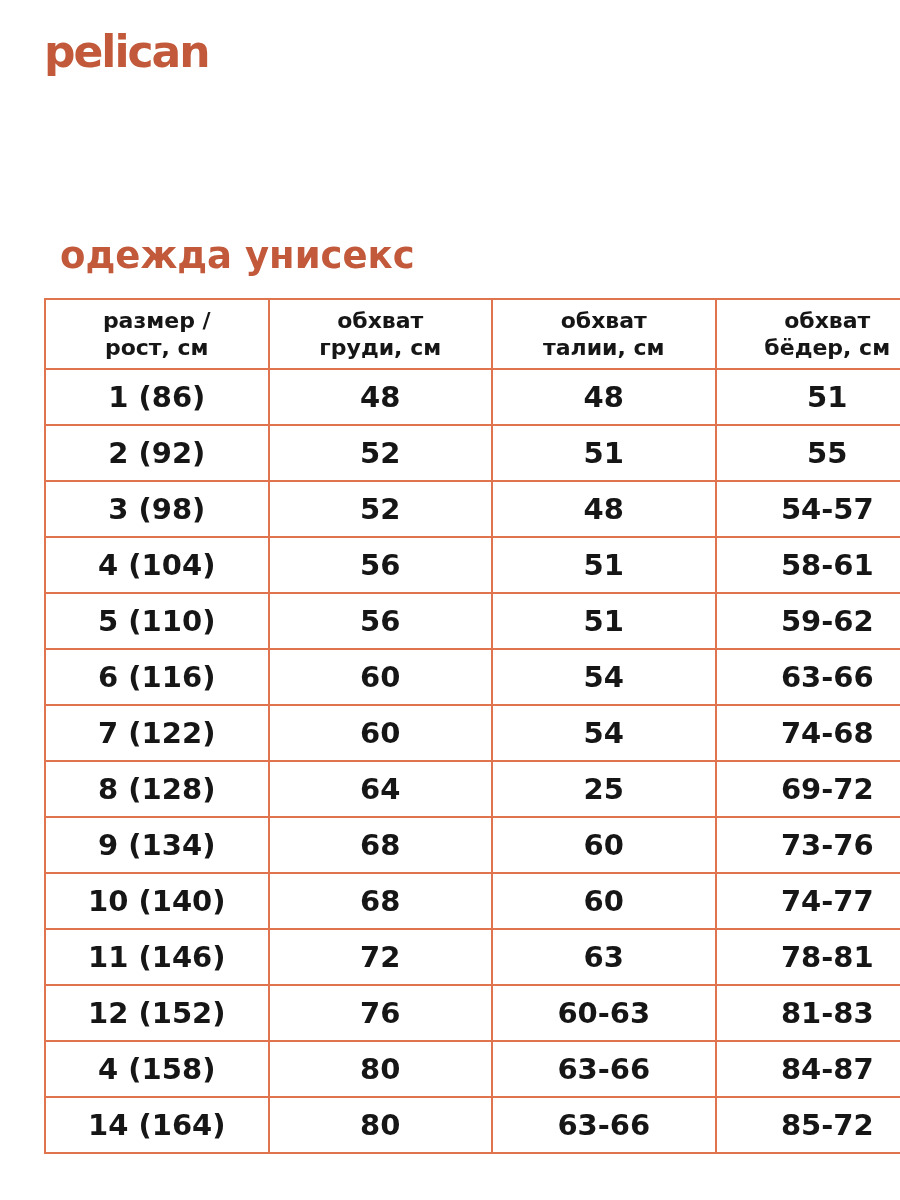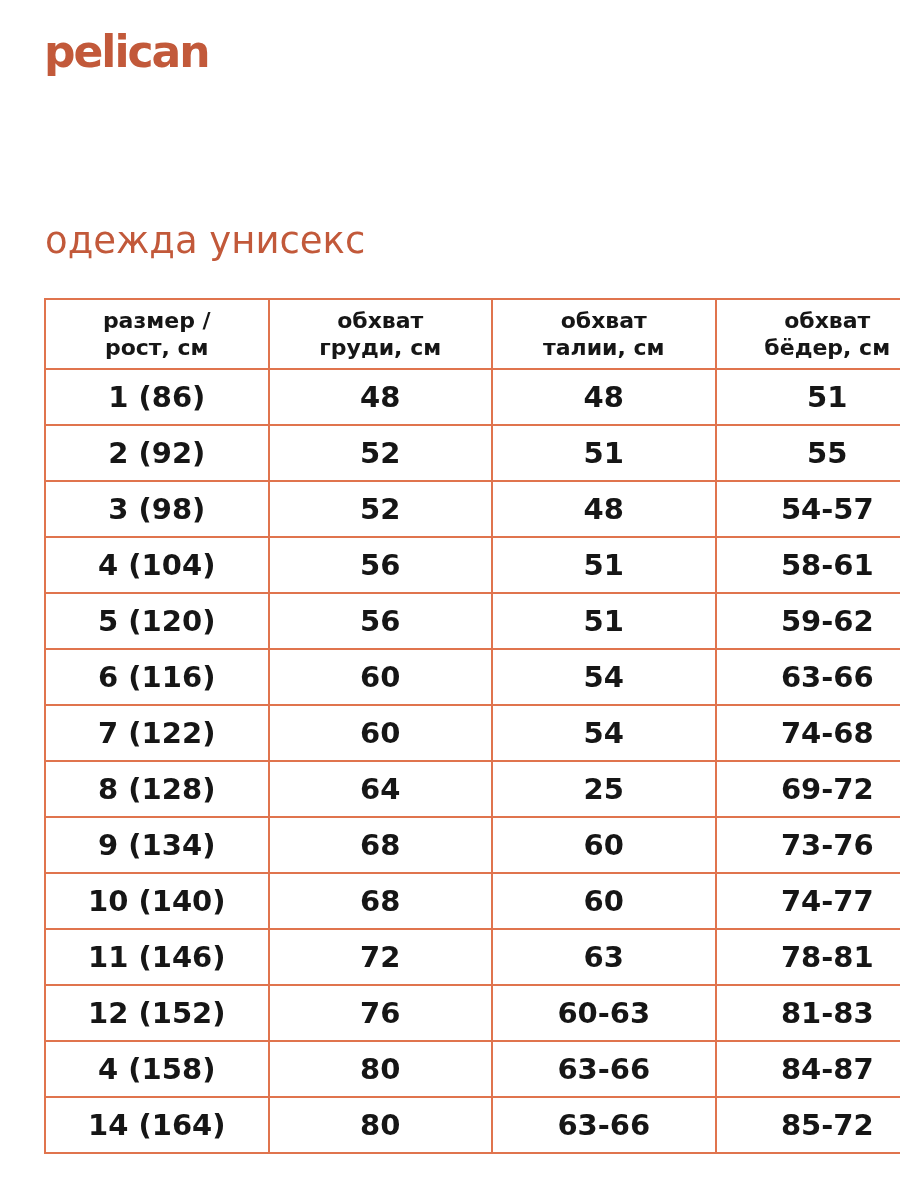--- a/index.html
+++ b/index.html
@@ -30,23 +30,23 @@
     font-size: 44px;
     font-weight: 700;
     letter-spacing: -2px;
     color: var(--brand);
     line-height: 1.1;
   }
   .heading {
     position: absolute;
     left: 45px;
     top: 219px;
-    margin: 0;
+    margin: 15px;
     font-size: 37px;
-    font-weight: 400;
+    font-weight: 700;
     color: var(--brand);
     letter-spacing: 0px;
     line-height: 1.2;
   }
   .size-table {
     position: absolute;
     left: 44px;
     top: 298px;
     width: 896px;
     border-collapse: collapse;
@@ -113,21 +113,21 @@
           <td>48</td>
           <td>54-57</td>
         </tr>
         <tr>
           <td>4 (104)</td>
           <td>56</td>
           <td>51</td>
           <td>58-61</td>
         </tr>
         <tr>
-          <td>5 (120)</td>
+          <td>5 (110)</td>
           <td>56</td>
           <td>51</td>
           <td>59-62</td>
         </tr>
         <tr>
           <td>6 (116)</td>
           <td>60</td>
           <td>54</td>
           <td>63-66</td>
         </tr>

